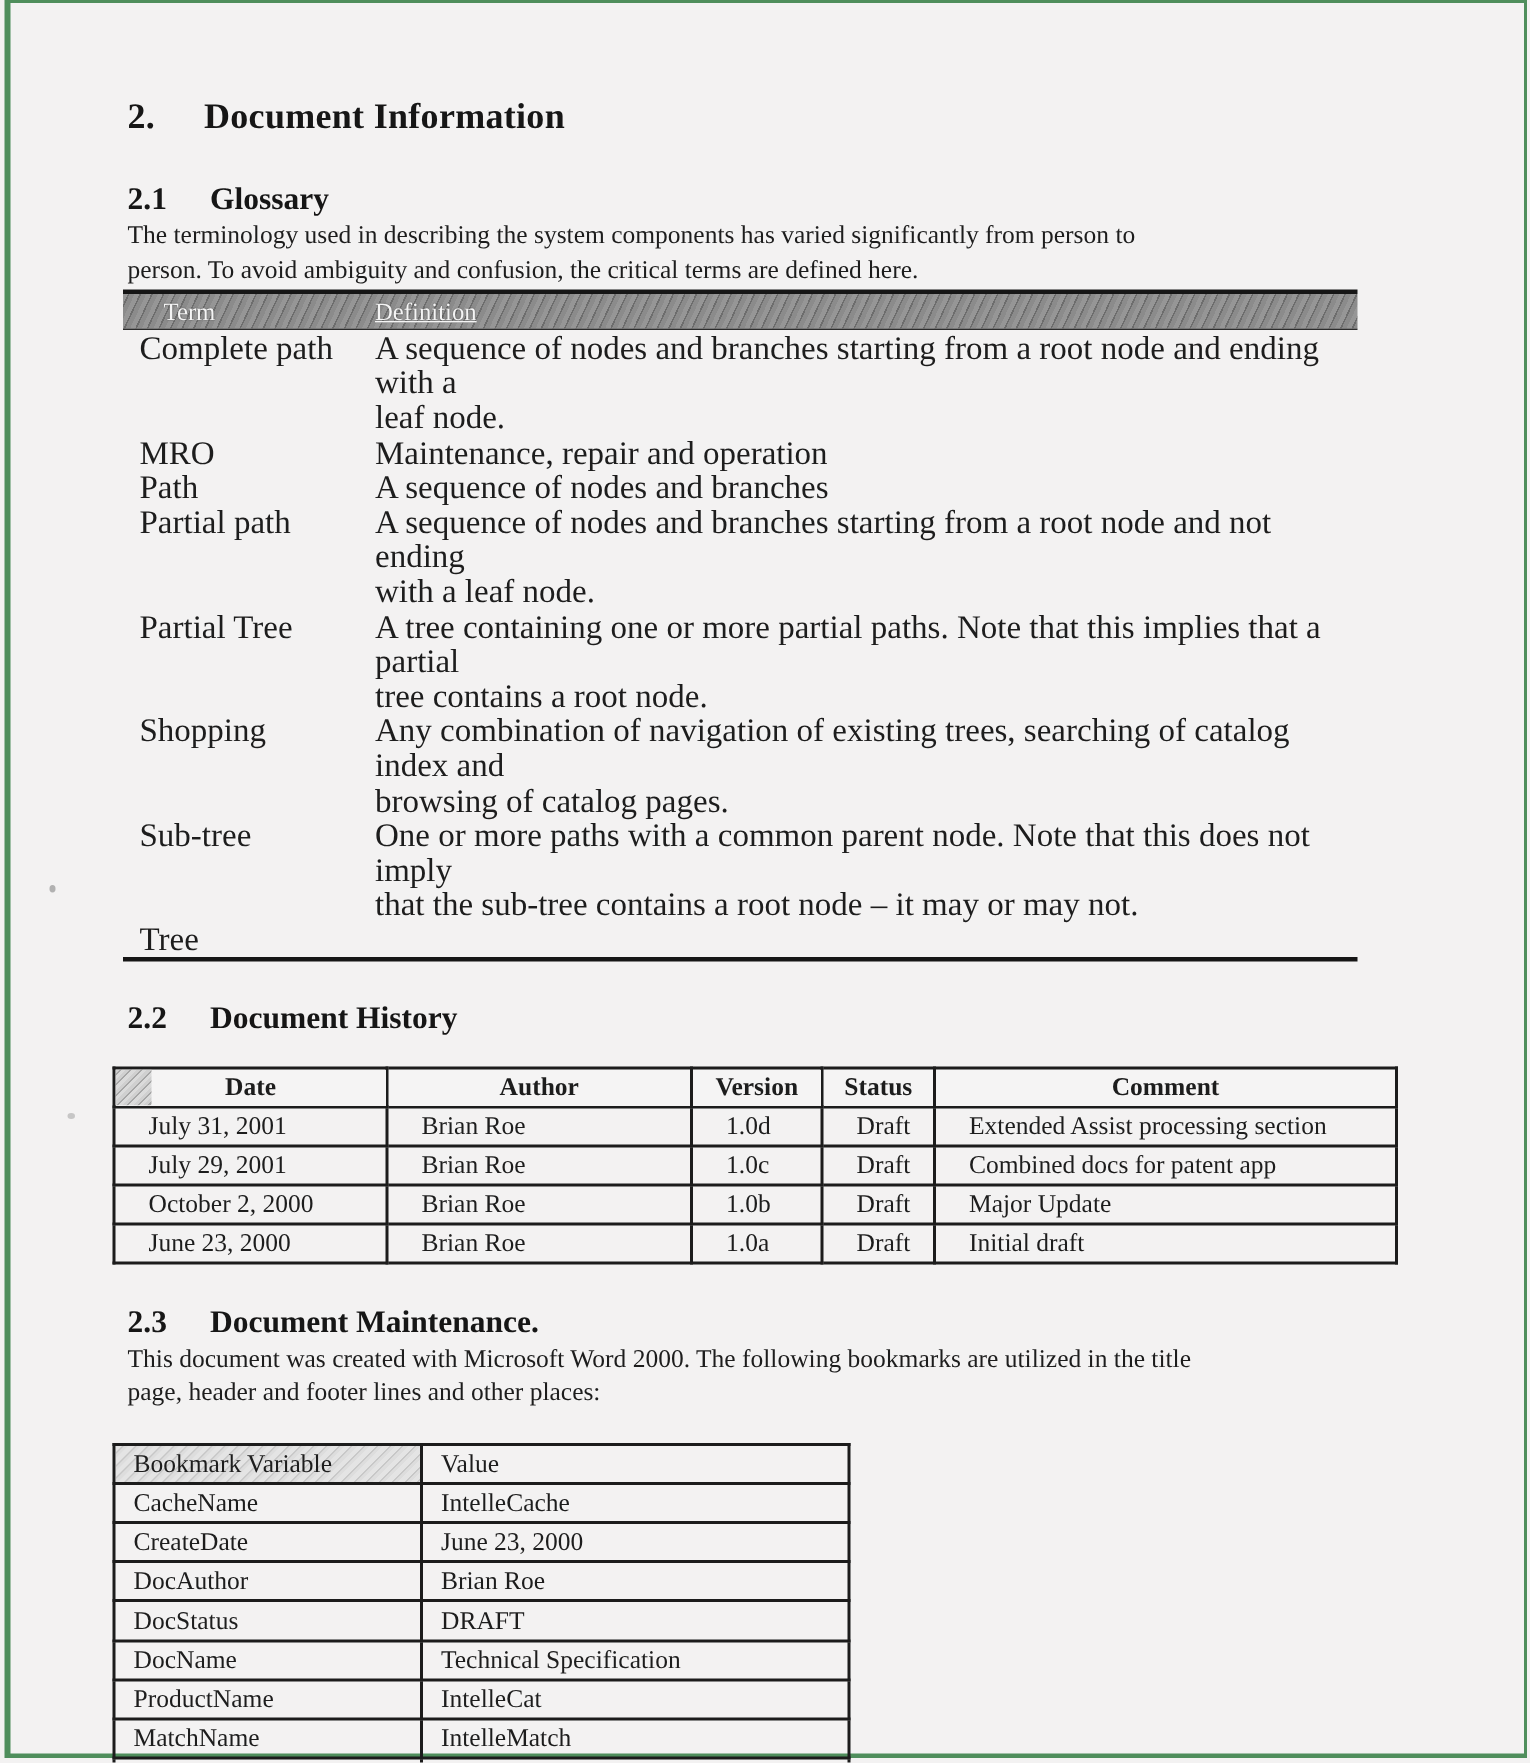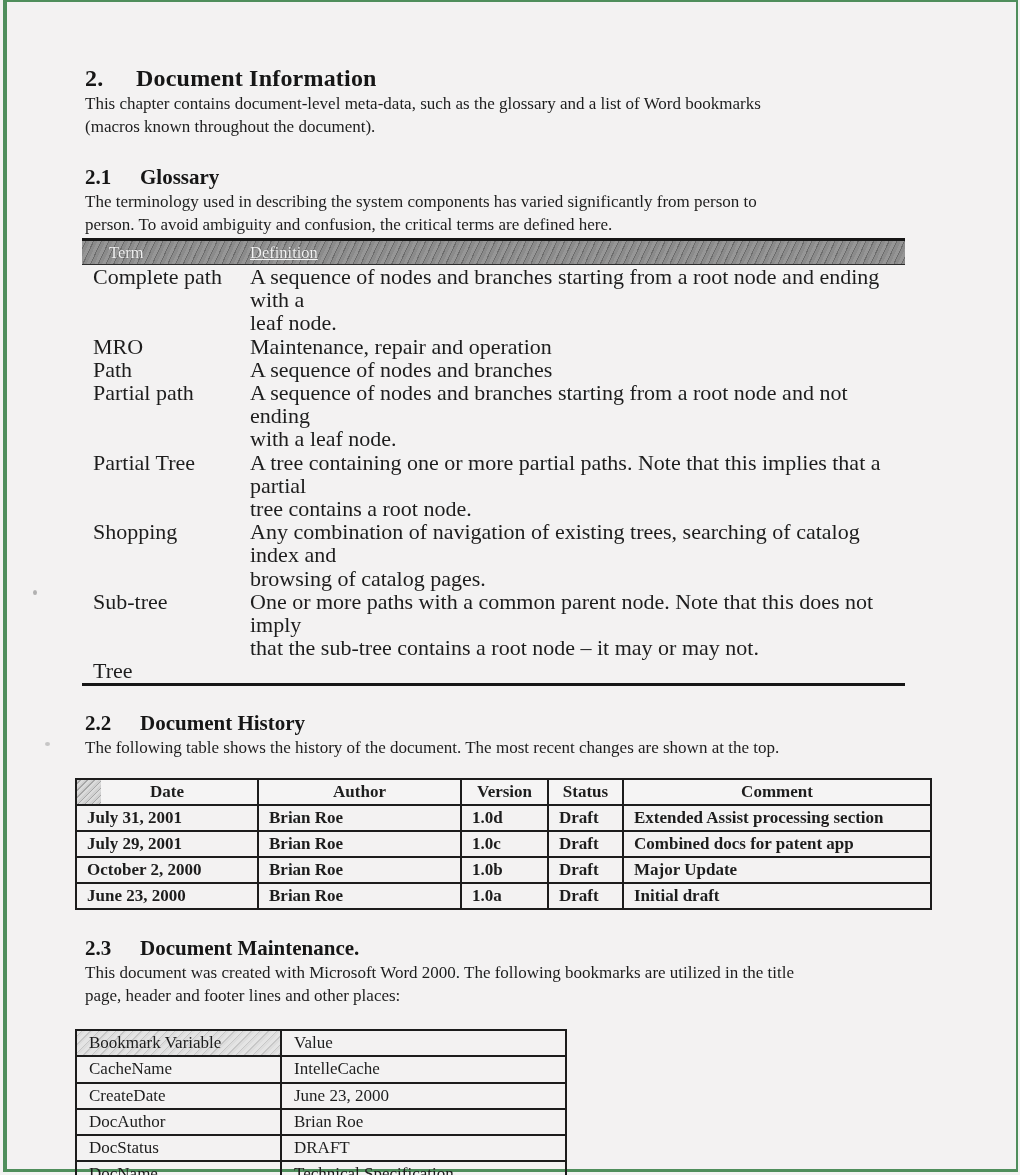--- a/index.html
+++ b/index.html
@@ -56,21 +56,21 @@
 
   
   table{border-collapse:collapse;table-layout:fixed;}
   .hist{margin-top:19px;margin-left:-10px;width:855px;font-size:17px;}
   .hist th,.hist td{
     border:2px solid #1c1c1c;
     padding:1px 8px;height:22px;
     overflow:hidden;white-space:nowrap;
   }
   .hist th{font-weight:700;text-align:center;position:relative;background:#f5f4f4;}
-  .hist td{text-align:left;padding-left:10px;font-weight:bold;}
+  .hist td{text-align:left;padding-left:22px;}
   .chip{
     position:absolute;left:0;top:0;bottom:0;width:24px;
     background:repeating-linear-gradient(135deg,#cccccc 0 2px,#9e9e9e 2px 3px,#d8d8d8 3px 5px);
     opacity:.9;
   }
 
   .h-maint{margin-top:24px;}
   .p-maint{margin-top:5px;width:848px;}
 
   
@@ -94,22 +94,20 @@
 <body>
 
 <div class="page">
   <div class="green-border"></div>
   <div class="speck s1"></div>
   <div class="speck s2"></div>
 
   <div class="content">
 
     <h1><span class="hnum1">2.</span><span>Document Information</span></h1>
-    <p class="intro p-chapter">This chapter contains document-level meta-data, such as the glossary and a list of Word bookmarks
-(macros known throughout the document).</p>
 
     <h2 class="h-glossary"><span class="hnum2">2.1</span><span>Glossary</span></h2>
     <p class="intro p-glossary">The terminology used in describing the system components has varied significantly from person to
 person.  To avoid ambiguity and confusion, the critical terms are defined here.</p>
 
     <div class="gloss-table">
       <div class="gloss-head">
         <span class="g-term-h">Term</span>
         <span class="g-def-h">Definition</span>
       </div>
@@ -145,21 +143,20 @@
           <div class="gterm">Sub-tree</div>
           <div class="gdef">One or more paths with a common parent node.  Note that this does not imply
 that the sub-tree contains a root node – it may or may not.</div>
         </div>
       <div class="gloss-row">
           <div class="gterm">Tree</div>
         </div>
     </div>
 
     <h2 class="h-history"><span class="hnum2">2.2</span><span>Document History</span></h2>
-    <p class="intro p-history">The following table shows the history of the document.  The most recent changes are shown at the top.</p>
 
     <table class="hist">
       <colgroup>
           <col style="width:182px">
           <col style="width:203px">
           <col style="width:87px">
           <col style="width:75px">
           <col style="width:308px">
         </colgroup>
       <thead>

